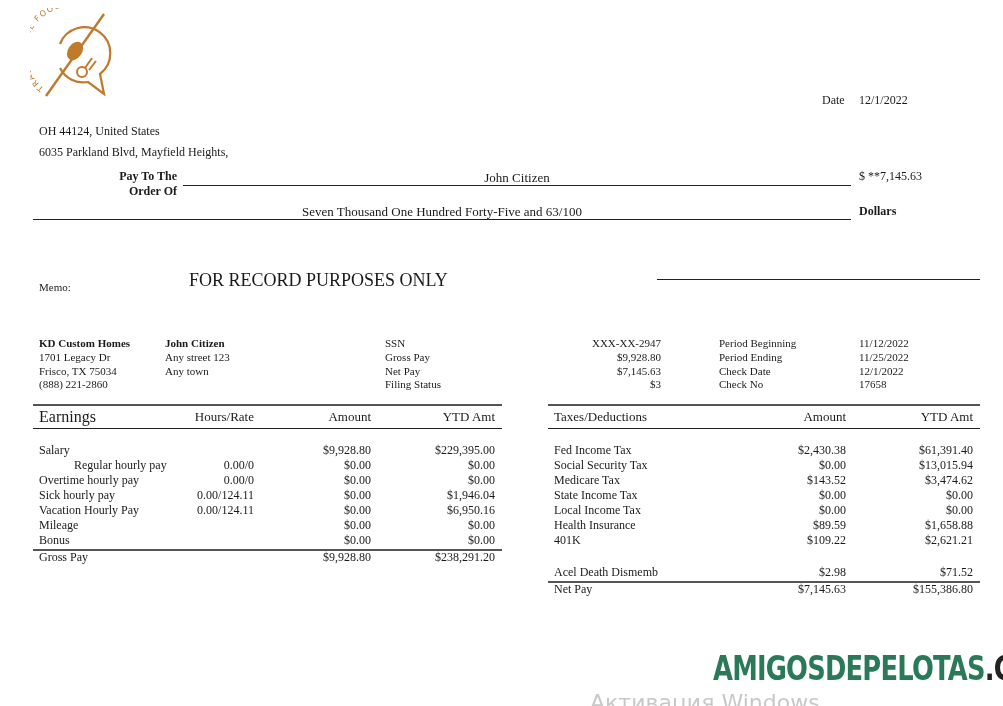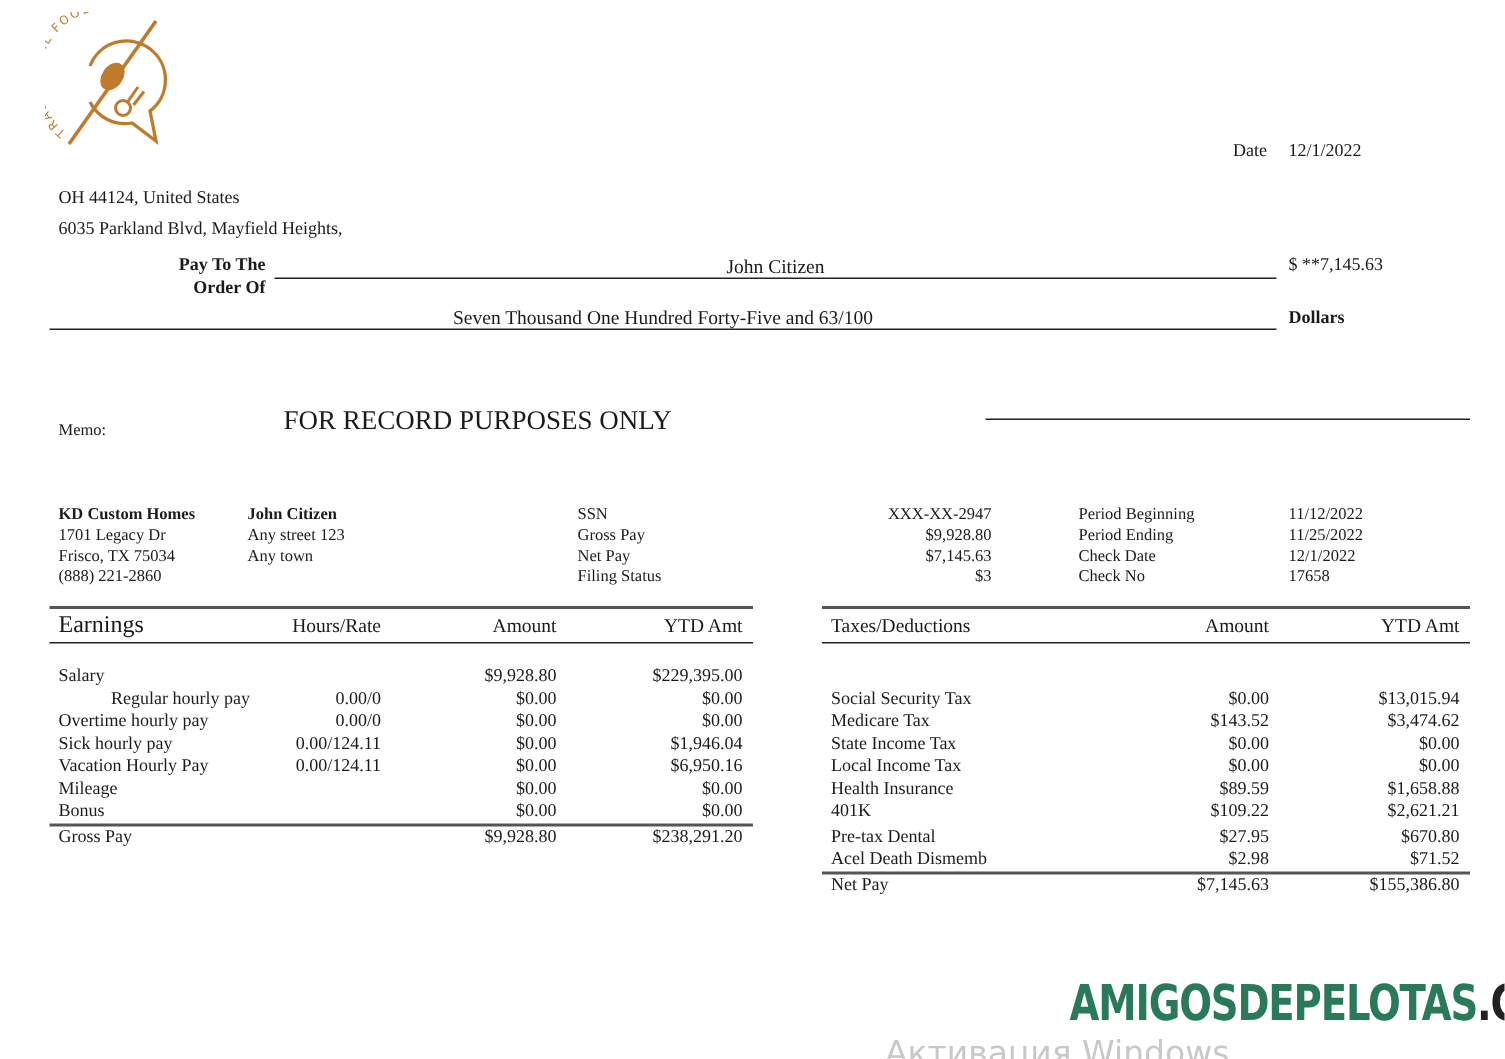--- a/index.html
+++ b/index.html
@@ -162,20 +162,25 @@
 
 <div class="abs" style="left:548px; top:404px; width:432px; height:200px;">
   <div class="line2" style="left:0; top:0; width:432px;"></div>
   <div class="row" style="top:5px; height:16px;">
     <div class="cell" style="left:6px; font-size:13px;">Taxes/Deductions</div>
     <div class="cell right" style="left:200px; width:98px; font-size:13px;">Amount</div>
     <div class="cell right" style="left:320px; width:105px; font-size:13px;">YTD Amt</div>
   </div>
   <div class="line" style="left:0; top:24px; width:432px;"></div>
 
+  <div class="row" style="top:39px;">
+    <div class="cell" style="left:6px;">Fed Income Tax</div>
+    <div class="cell right" style="left:200px; width:98px;">$2,430.38</div>
+    <div class="cell right" style="left:320px; width:105px;">$61,391.40</div>
+  </div>
   <div class="row" style="top:54px;">
     <div class="cell" style="left:6px;">Social Security Tax</div>
     <div class="cell right" style="left:200px; width:98px;">$0.00</div>
     <div class="cell right" style="left:320px; width:105px;">$13,015.94</div>
   </div>
   <div class="row" style="top:69px;">
     <div class="cell" style="left:6px;">Medicare Tax</div>
     <div class="cell right" style="left:200px; width:98px;">$143.52</div>
     <div class="cell right" style="left:320px; width:105px;">$3,474.62</div>
   </div>
@@ -191,25 +196,20 @@
   </div>
   <div class="row" style="top:114px;">
     <div class="cell" style="left:6px;">Health Insurance</div>
     <div class="cell right" style="left:200px; width:98px;">$89.59</div>
     <div class="cell right" style="left:320px; width:105px;">$1,658.88</div>
   </div>
   <div class="row" style="top:129px;">
     <div class="cell" style="left:6px;">401K</div>
     <div class="cell right" style="left:200px; width:98px;">$109.22</div>
     <div class="cell right" style="left:320px; width:105px;">$2,621.21</div>
-  </div>
-  <div class="row" style="top:146px;">
-    <div class="cell" style="left:6px;">Pre-tax Dental</div>
-    <div class="cell right" style="left:200px; width:98px;">$27.95</div>
-    <div class="cell right" style="left:320px; width:105px;">$670.80</div>
   </div>
   <div class="row" style="top:161px;">
     <div class="cell" style="left:6px;">Acel Death Dismemb</div>
     <div class="cell right" style="left:200px; width:98px;">$2.98</div>
     <div class="cell right" style="left:320px; width:105px;">$71.52</div>
   </div>
   <div class="line2" style="left:0; top:177px; width:432px;"></div>
   <div class="row" style="top:178px;">
     <div class="cell" style="left:6px;">Net Pay</div>
     <div class="cell right" style="left:200px; width:98px;">$7,145.63</div>

